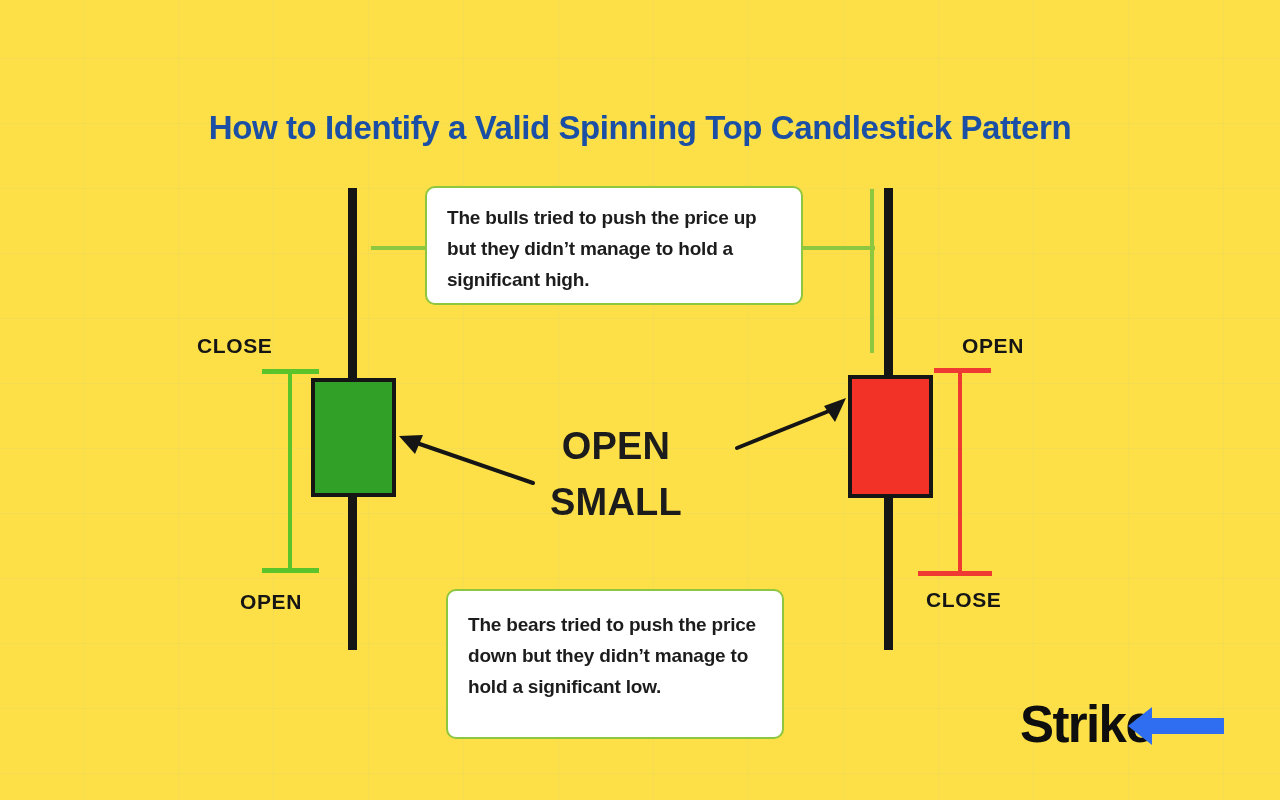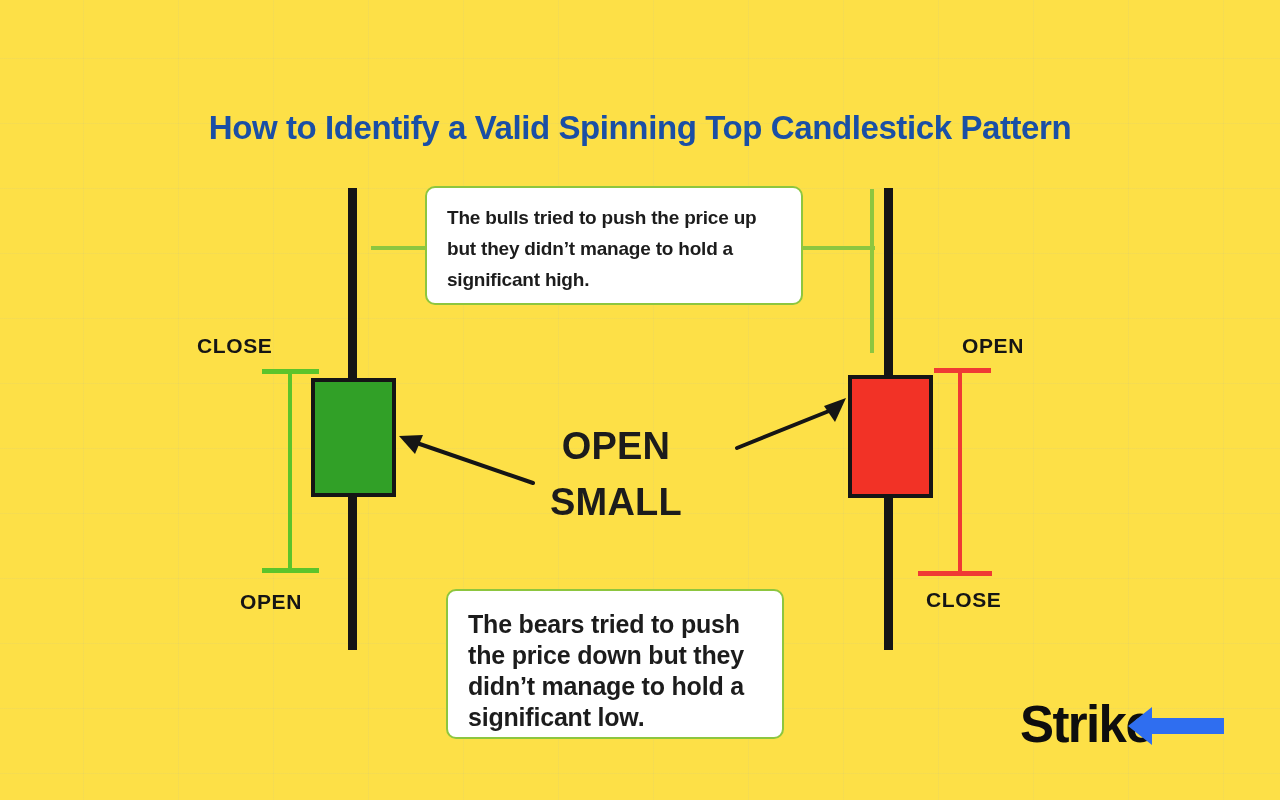--- a/index.html
+++ b/index.html
@@ -61,21 +61,21 @@
     font-size: 19px;
     line-height: 31px;
     letter-spacing: -0.2px;
   }
   #callout-bears {
     left: 446px;
     top: 589px;
     width: 338px;
     height: 150px;
     padding: 18px 16px 0 20px;
-    font-size: 25px;
+    font-size: 19px;
     line-height: 31px;
     letter-spacing: -0.2px;
   }
 
   
   .connector {
     position: absolute;
     background: #8dc63f;
     z-index: 2;
   }

